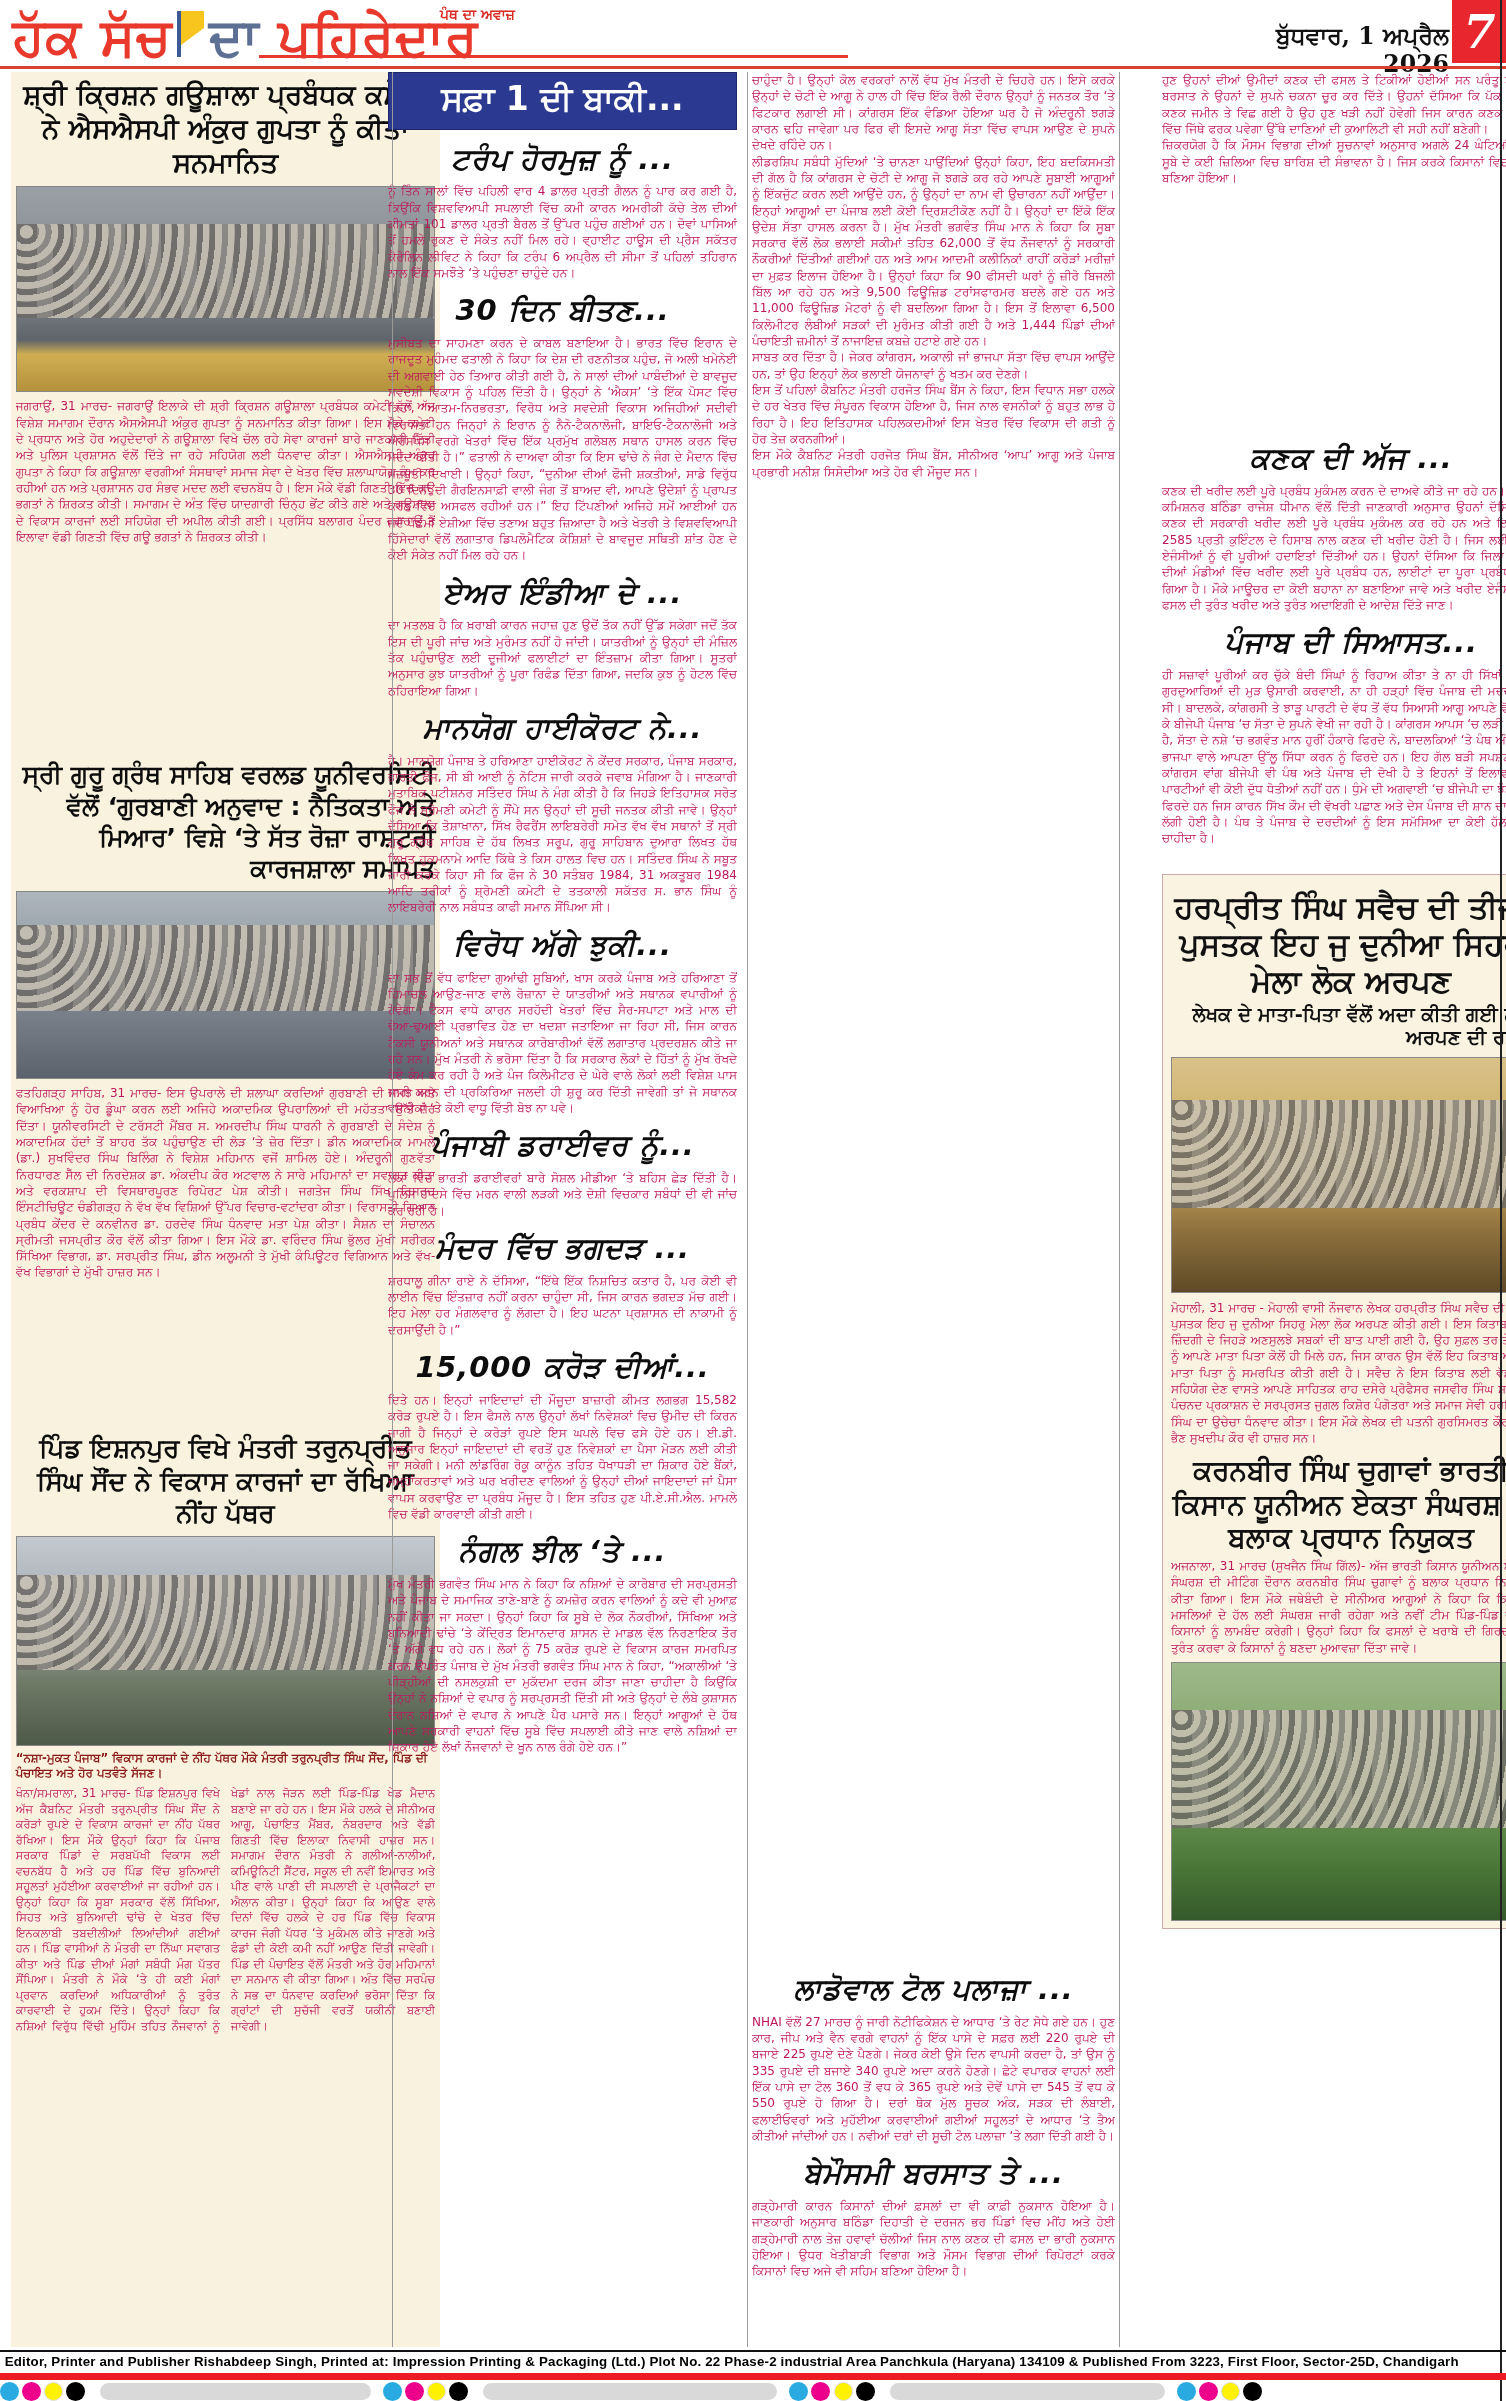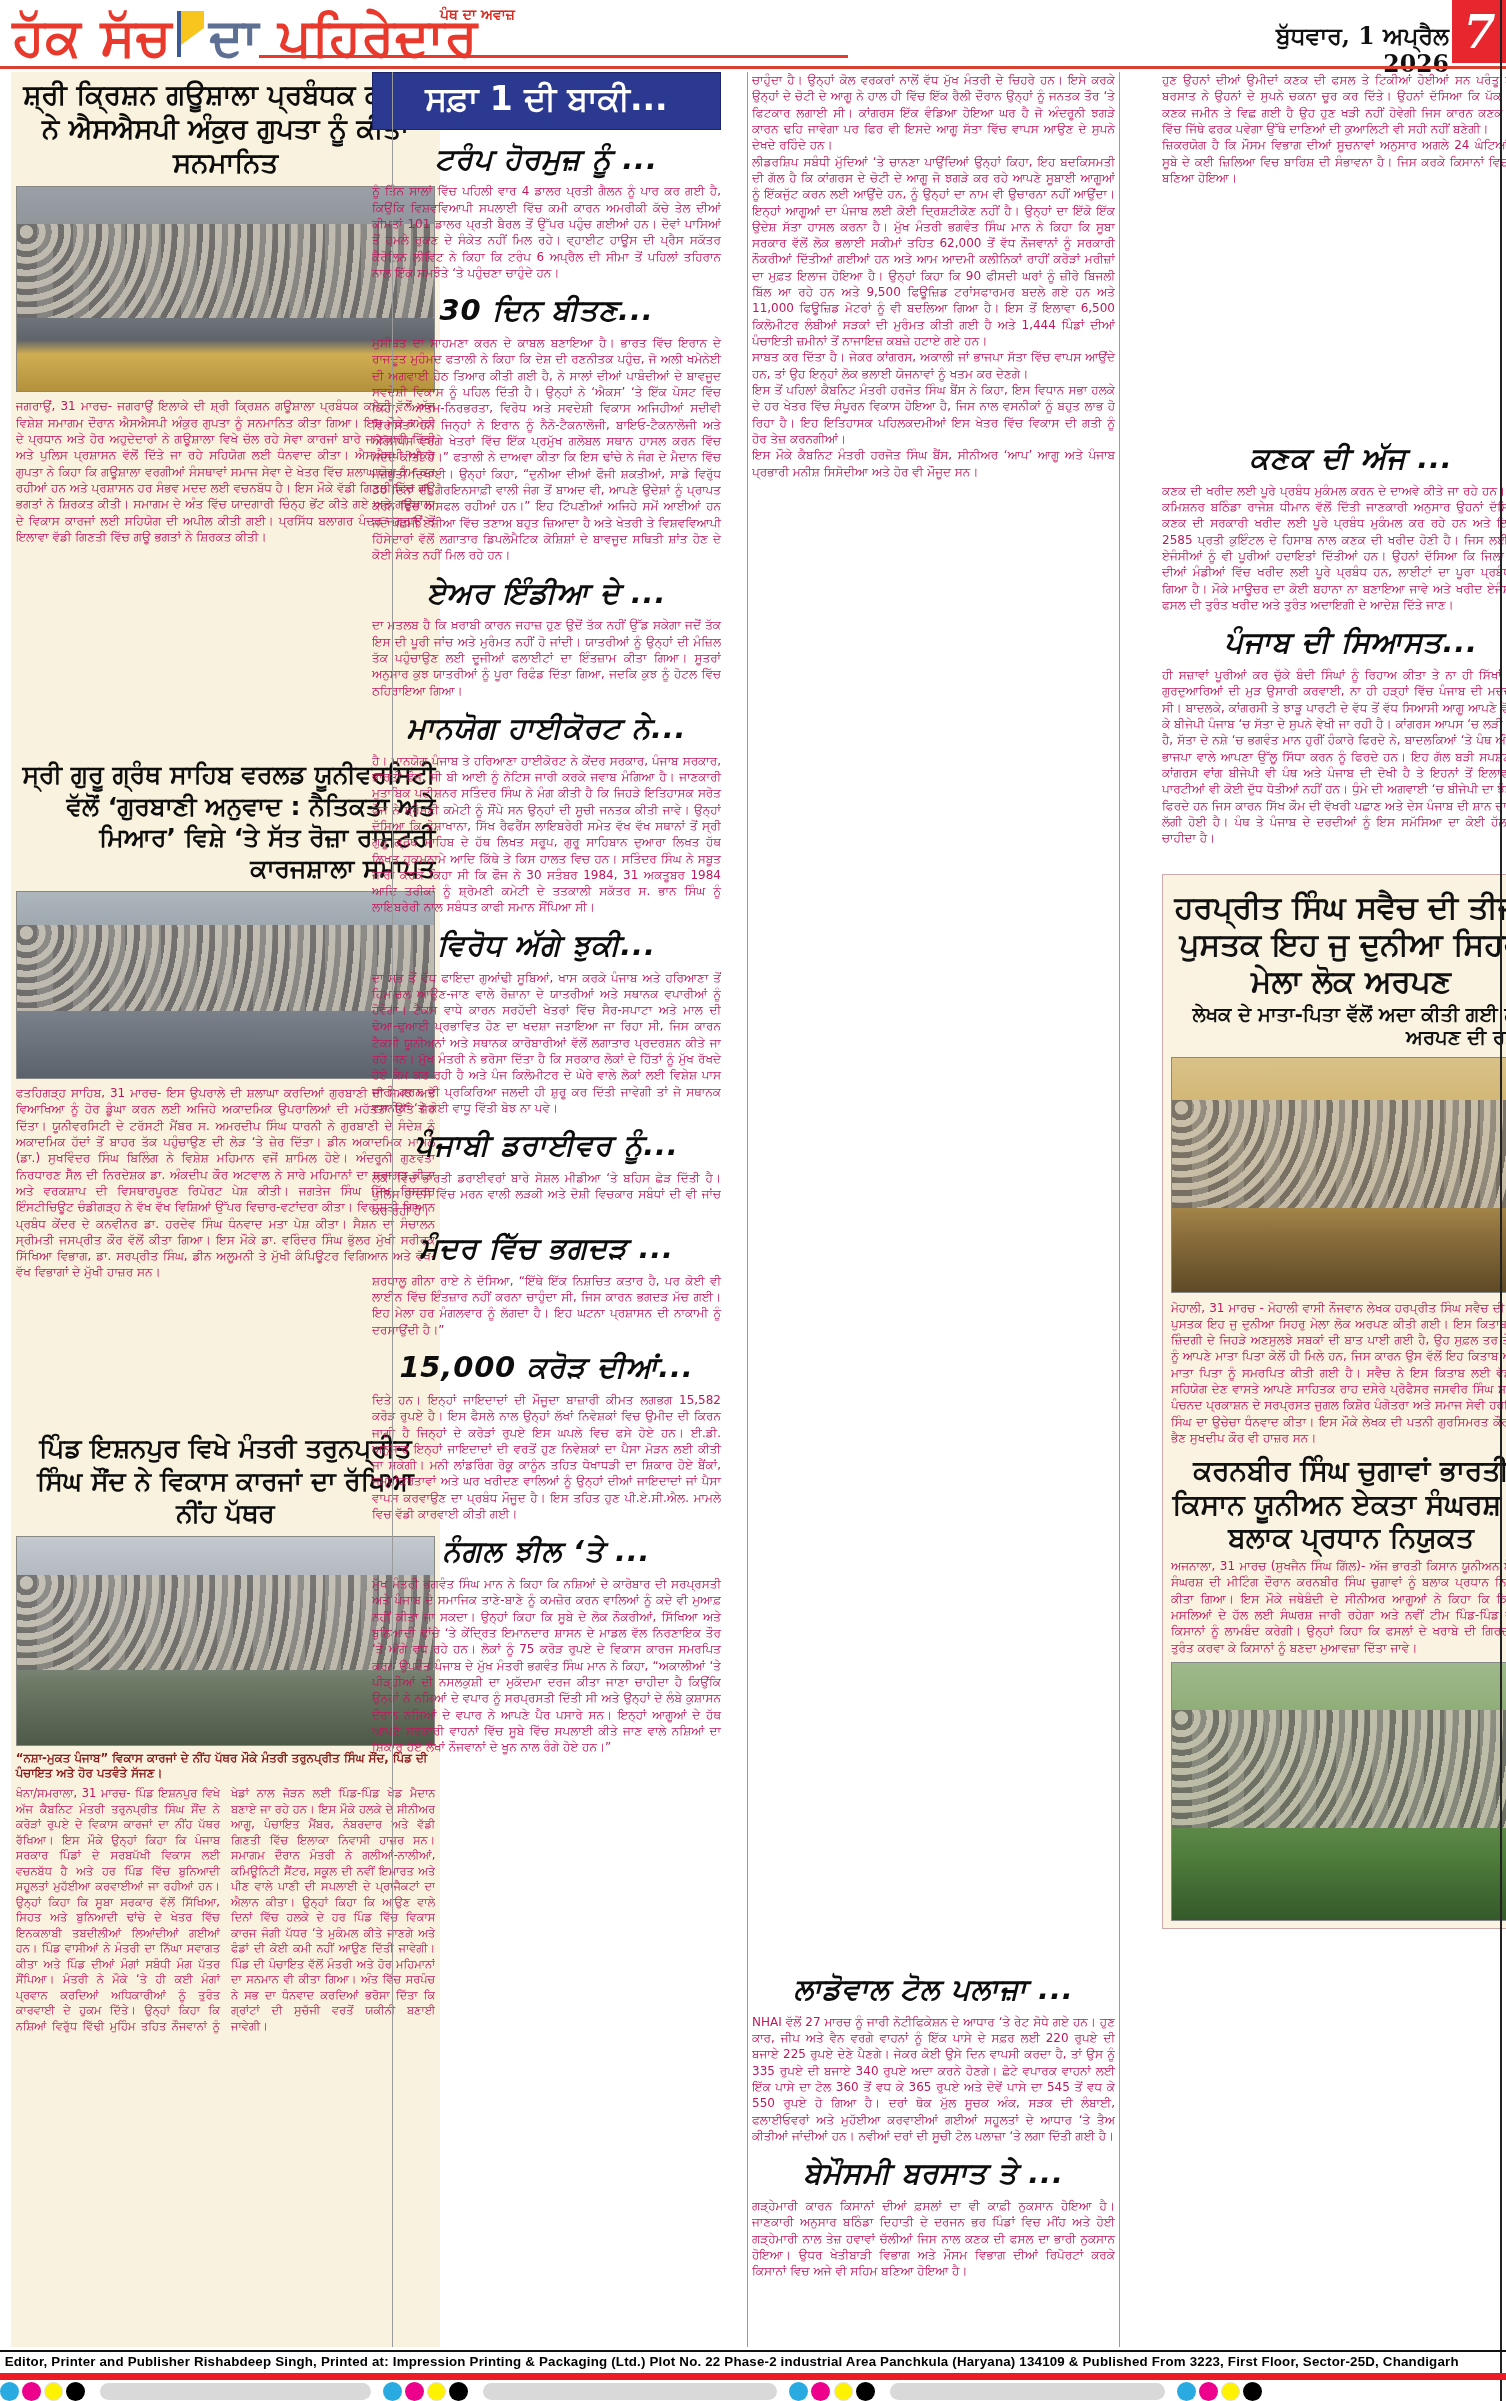--- a/index.html
+++ b/index.html
@@ -17,21 +17,21 @@
   #masthead-underline{position:absolute;left:259px;top:55px;width:589px;height:3.1px;background:#e8392c;}
   #header-date{position:absolute;left:1221px;top:22px;width:228px;text-align:right;
                font-family:"DejaVu Serif",serif;font-size:23.6px;font-weight:bold;color:#111;}
   #page-number-box{position:absolute;left:1452px;top:0;width:55px;height:63px;background:#e8262d;
                    color:#fff;display:flex;align-items:center;justify-content:center;
                    font-family:"DejaVu Serif",serif;font-style:italic;font-weight:bold;font-size:46px;}
   #header-rule{position:absolute;left:0;top:66px;width:1506px;height:3.1px;background:#d8402f;}
   
   .col{position:absolute;top:72px;height:2275px;overflow:hidden;}
   #col1{left:11px;width:429px;background:#f9f2de;padding:0 4.7px;box-sizing:border-box;}
-  #col2{left:372px;width:349px;}
+  #col2{left:388px;width:349px;}
   #col3{left:752px;width:363px;}
   #col4{left:1162px;width:378px;}
   .vdiv{position:absolute;top:72px;height:2275px;width:0.8px;background:#9a9a9a;}
   #edge-right{position:absolute;top:0;left:1500px;width:1.6px;height:2401px;background:#222;}
   
   .head-black{font-weight:bold;text-align:center;font-size:26px;line-height:1.25;color:#0d0d0d;margin:4.7px 0 6.3px;}
   .head-italic{font-weight:bold;font-style:italic;text-align:center;font-size:29px;line-height:1.1;
                color:#0d0d0d;margin:14px 0 7.9px;letter-spacing:0.8px;}
   .body-text{font-size:12px;line-height:1.36;text-align:justify;color:#be185d;}
   .banner{background:#2b3990;color:#ffffff;text-align:center;font-size:33px;font-weight:bold;

